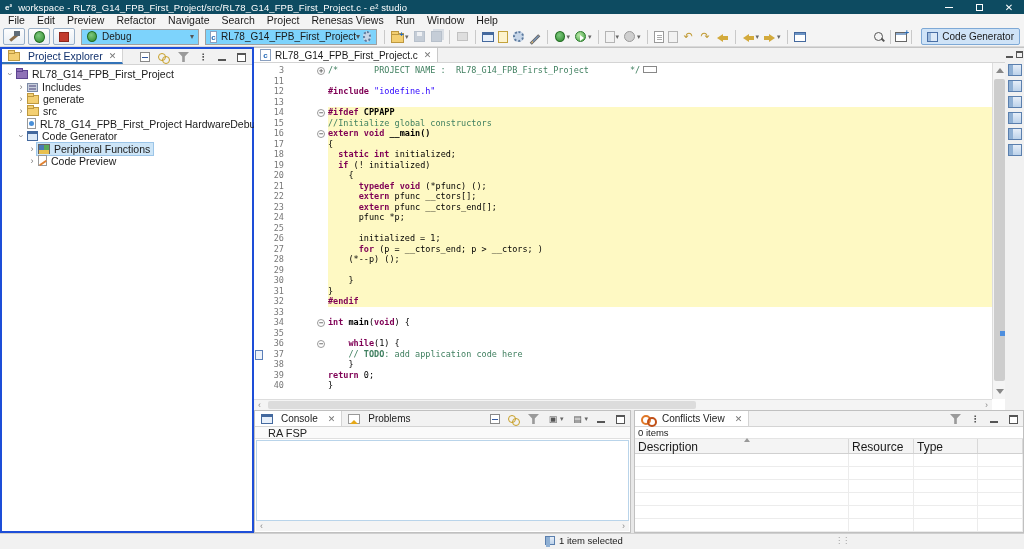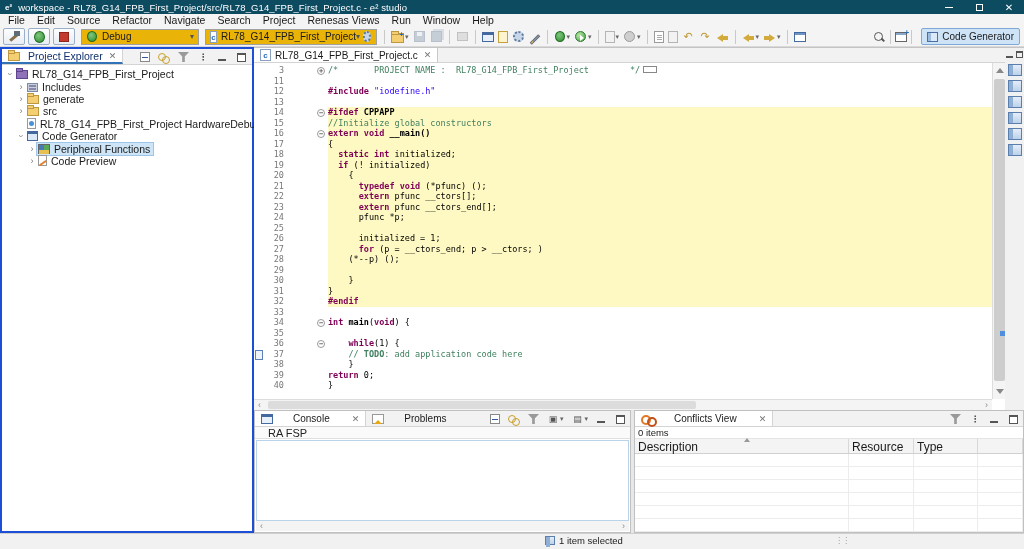--- a/index.html
+++ b/index.html
@@ -22,21 +22,21 @@
   
   .menubar { position:absolute; left:0; top:14px; width:1024px; height:13px; background:#f4f4f4;
              display:flex; align-items:center; padding-left:2px; }
   .menu-item { padding:0 6px; font-size:10.5px; line-height:13px; }
 
   
   .toolbar { position:absolute; left:0; top:27px; width:1024px; height:20px; background:#f4f4f4;
              border-bottom:1px solid #d9d9d9; display:flex; align-items:center; padding-left:3px; }
   .tb-btn { border:1px solid #9ab0c8; background:linear-gradient(#fdfdfd,#e8eef5); border-radius:2px;
             width:22px; height:17px; display:flex; align-items:center; justify-content:center; margin-right:3px; }
-  .combo { display:flex; align-items:center; border:1px solid #a0a0a0; background:#eab308; height:16px;
+  .combo { display:flex; align-items:center; border:1px solid #a0a0a0; background:#7dd3fc; height:16px;
            padding:0 4px; margin:8px 3px; font-size:10px; }
   .combo .caret { margin-left:8px; color:#555; font-size:8px; }
   .combo .lbl { margin-left:4px; }
   .tb-sep { width:1px; height:14px; background:#c9c9c9; margin:0 4px; }
   .tb-ic { display:flex; align-items:center; margin:0 2px; }
   .dd { font-size:7px; color:#666; margin-left:1px; }
   .tb-right { margin-left:auto; display:flex; align-items:center; margin-right:4px; }
   .persp-btn { display:flex; align-items:center; background:#cfe3f7; border:1px solid #7ea9d6; border-radius:2px;
                height:17px; padding:0 5px; margin-left:5px; font-size:10px; }
 
@@ -200,21 +200,21 @@
   .mv { width:14px; height:12px; border:1px solid #5a7fae; background:linear-gradient(#e6eef8,#bcd2ea); margin:2px 0;
         position:relative; }
   .mv::before { content:""; position:absolute; left:0; top:0; width:4px; height:10px; background:#8fb0d4; }
 
   
   .bottom { position:absolute; left:254px; top:363px; width:770px; height:123px; background:#e8e8e8; }
   .console { position:absolute; left:0; top:0; width:377px; height:123px; background:#fff; border:1px solid #c0c0c0; }
   .panel-tabbar { height:16px; background:#f2f2f2; border-bottom:1px solid #d4d4d4; display:flex; align-items:center; }
   .p-tab { display:flex; align-items:center; height:100%; padding:0 6px; font-size:10px; }
   .p-tab.active { background:#fff; border-right:1px solid #d4d4d4; }
-  .p-tab .tlabel { margin:0 20px; }
+  .p-tab .tlabel { margin:0 8px; }
   .pi-console { display:inline-block; position:relative; width:12px; height:10px; border:1px solid #44699e;
                 background:#e8f0fa; }
   .pi-console::before { content:""; position:absolute; left:0; top:0; width:10px; height:2px; background:#44699e; }
   .pi-problems { display:inline-block; position:relative; width:12px; height:10px; border:1px solid #999; background:#fff; }
   .pi-problems::before { content:""; position:absolute; left:1px; top:5px; width:0; height:0;
         border-left:4px solid transparent; border-right:4px solid transparent; border-bottom:4px solid #e6a817; }
   .pi-conflict { display:inline-block; position:relative; width:13px; height:10px; }
   .pi-conflict::before { content:""; position:absolute; left:0; top:1px; width:6px; height:6px;
         border:2px solid #e07828; border-radius:50%; }
   .pi-conflict::after { content:""; position:absolute; left:6px; top:3px; width:6px; height:6px;
@@ -257,21 +257,21 @@
       <span class="wc wc-max">
           <i></i>
         </span>
       <span class="wc wc-close">✕</span>
     </div>
   </div>
 
   <div class="menubar">
       <span class="menu-item">File</span>
       <span class="menu-item">Edit</span>
-      <span class="menu-item">Source</span>
+      <span class="menu-item">Preview</span>
       <span class="menu-item">Refactor</span>
       <span class="menu-item">Navigate</span>
       <span class="menu-item">Search</span>
       <span class="menu-item">Project</span>
       <span class="menu-item">Renesas Views</span>
       <span class="menu-item">Run</span>
       <span class="menu-item">Window</span>
       <span class="menu-item">Help</span>
     </div>
 

